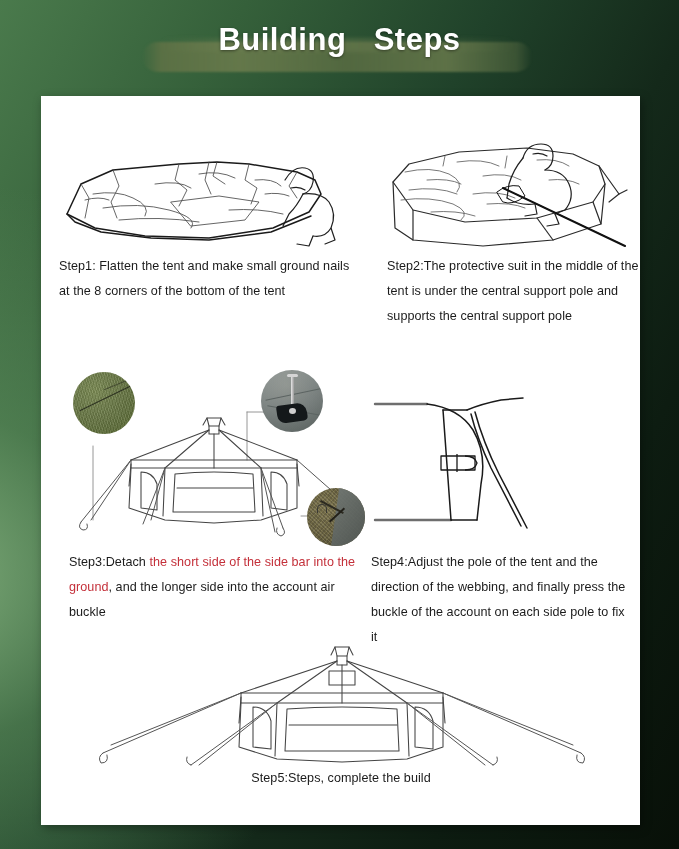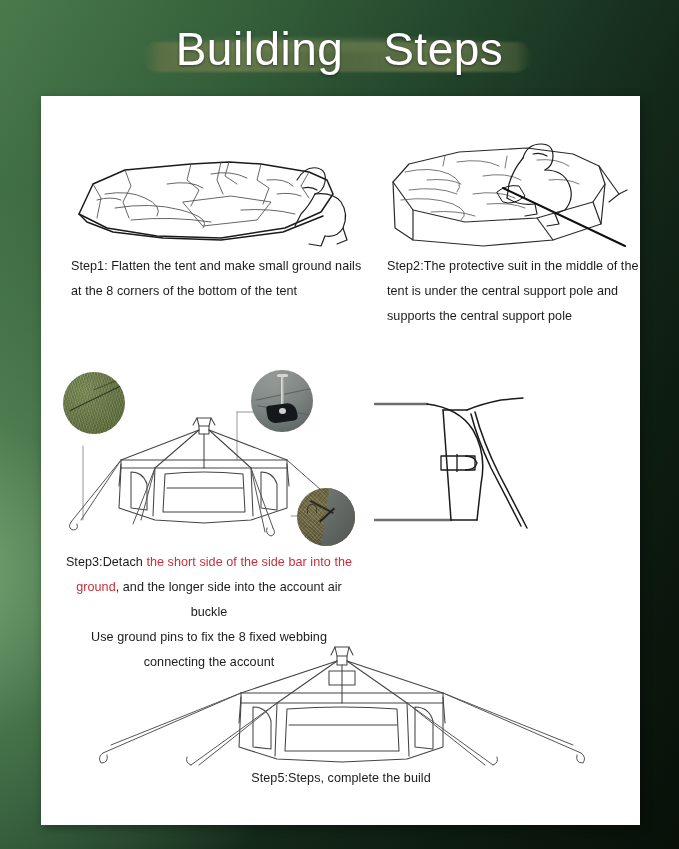--- a/index.html
+++ b/index.html
@@ -25,44 +25,44 @@
     border-radius:16px/15px;
     filter:blur(1.1px);
   }
   .brush:after{
     content:"";position:absolute;left:18px;top:-4px;width:355px;height:14px;
     background:linear-gradient(90deg,rgba(104,122,78,0),rgba(110,128,82,.55) 30%,rgba(104,122,78,.35) 70%,rgba(104,122,78,0));
     border-radius:10px;filter:blur(1.6px);
   }
   .title{
     position:absolute;left:0;top:14px;width:679px;text-align:center;
-    color:#fff;font-size:46px;font-weight:normal;letter-spacing:.5px;
+    color:#fff;font-size:31px;font-weight:bold;letter-spacing:.5px;
     text-shadow:0 1px 3px rgba(0,0,0,.45);
     white-space:pre;
   }
 
   
   .card{
     position:absolute;left:41px;top:96px;width:599px;height:729px;
     background:#fff;
     box-shadow:2px 3px 9px rgba(0,0,0,.35);
   }
 
   
   .cell{position:absolute;}
   .fig{position:relative;}
   .cap{
     color:#1b1b1b;font-size:12.6px;line-height:25px;
     letter-spacing:.05px;
   }
   .cap .hot{color:#c4303a;}
 
-  .c1{left:18px;top:40px;width:292px;margin-left:12px;}
+  .c1{left:18px;top:40px;width:292px;}
   .c2{left:346px;top:40px;width:262px;}
-  .c3{left:18px;top:272px;width:300px;text-align:center;}
+  .c3{left:28px;top:272px;width:300px;}
   .c4{left:330px;top:272px;width:262px;}
   .c5{left:40px;top:545px;width:520px;text-align:center;}
 
   .cap5{text-align:center;}
 
   svg{display:block;overflow:visible;}
 
   
   .inset{
     position:absolute;border-radius:50%;overflow:hidden;
@@ -248,21 +248,20 @@
           <i style="left:28px;top:0;width:34px;height:62px;background:linear-gradient(120deg,#6f7673,#4e5452);opacity:.92;transform:rotate(8deg);"></i>
           <i style="left:12px;top:18px;width:26px;height:1.6px;background:#2c2a20;transform:rotate(28deg);"></i>
           <i style="left:20px;top:26px;width:20px;height:2px;background:#23211a;transform:rotate(-42deg);"></i>
           <i style="left:10px;top:16px;width:8px;height:8px;border:1.6px solid #3a3a34;border-radius:50% 50% 0 0;border-bottom:none;"></i>
         </div>
       </div>
 
       <div class="cap">
         <span>Step3:Detach </span><span class="hot">the short side of the side bar into the ground</span><span>, and the longer side into the account air buckle</span>
       </div>
-      <div class="cap">Use ground pins to fix the 8 fixed webbing connecting the account</div>
     </div>
 
     <div class="cell c4">
       <div class="fig" style="height:182px;">
         <svg width="262" height="182" viewBox="0 0 262 182">
           <g fill="none" stroke="#6e6e6e" stroke-width="2.4" stroke-linecap="round">
             <path d="M4,36 L56,36"></path>
             <path d="M4,152 L80,152"></path>
           </g>
           <g fill="none" stroke="#1a1a1a" stroke-width="1.5" stroke-linejoin="round" stroke-linecap="round">
@@ -274,20 +273,21 @@
             <path d="M80,152 L106,152"></path>
             <path d="M96,42 L72,42"></path>
           </g>
           <g fill="none" stroke="#1a1a1a" stroke-width="1.3" stroke-linejoin="round">
             <rect x="70" y="88" width="34" height="14"></rect>
             <path d="M86,86 L86,104"></path>
             <path d="M94,88 Q104,88 106,95 Q104,102 94,102"></path>
           </g>
         </svg>
       </div>
+      <div class="cap">Step4:Adjust the pole of the tent and the direction of the webbing, and finally press the buckle of the account on each side pole to fix it</div>
     </div>
 
     <div class="cell c5">
       <div class="fig" style="height:125px;">
         <svg width="520" height="125" viewBox="0 0 520 125" style="margin:0 auto;">
           <g fill="none" stroke="#444" stroke-width="1.05" stroke-linejoin="round" stroke-linecap="round">
             <path d="M250,14 L254,6 L268,6 L272,14"></path>
             <path d="M254,6 L256,15 L266,15 L268,6"></path>
             <path d="M256,15 L256,24 L266,24 L266,15"></path>
             <path d="M256,20 L160,52"></path>

